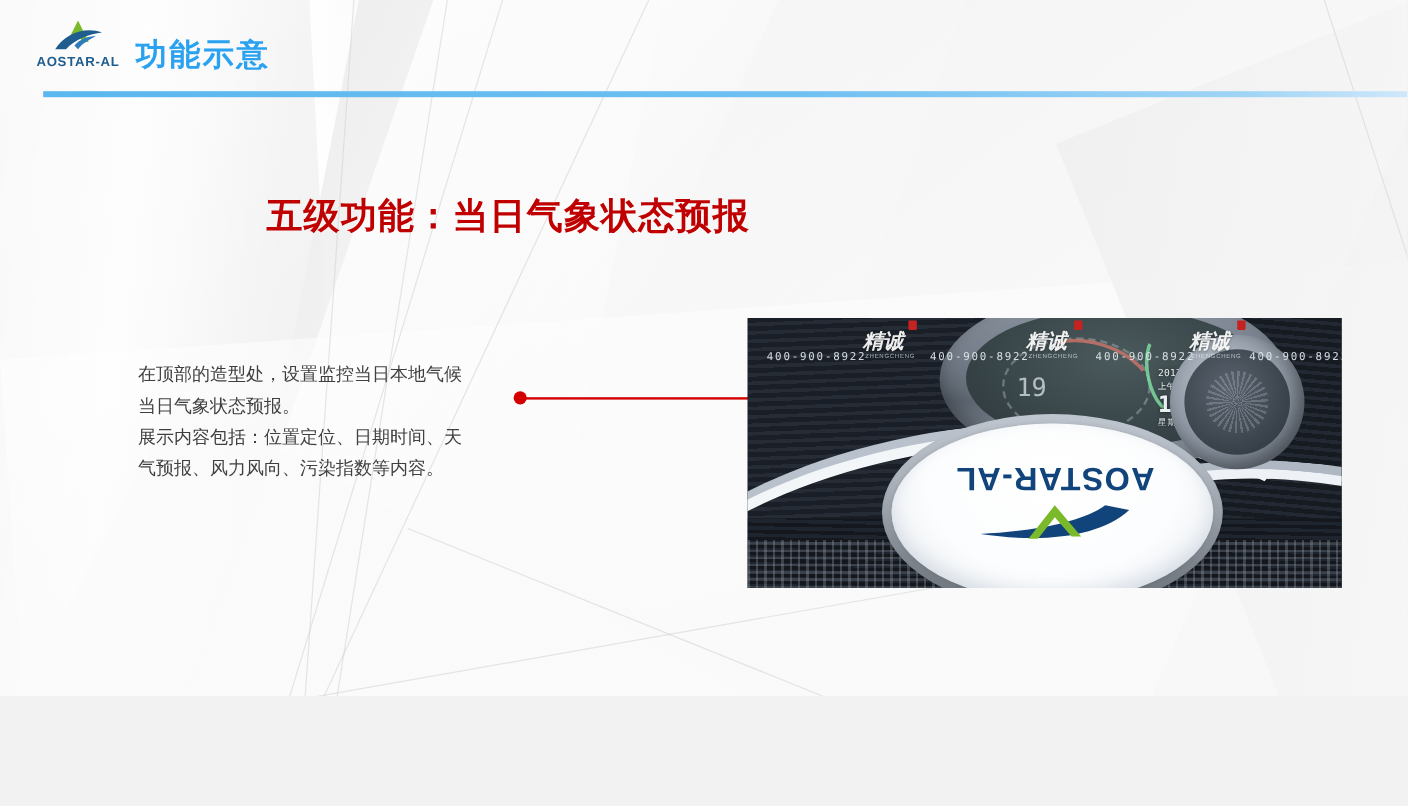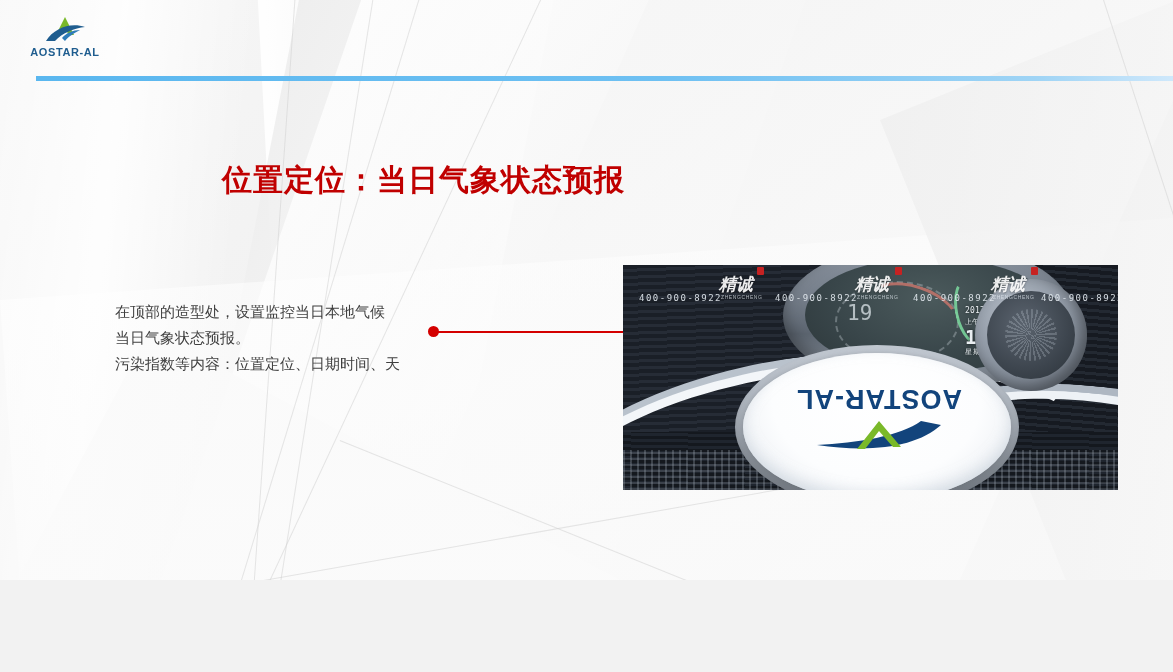--- a/index.html
+++ b/index.html
@@ -277,21 +277,21 @@
   }
   .dial {
     position: absolute;
     left: 30px; top: 22px;
     width: 120px; height: 78px;
     border-radius: 50%;
     border: 2px dashed rgba(200,210,215,.35);
   }
   .dial-temp {
     position: absolute;
-    left: 42px; top: 42px;
+    left: 42px; top: 52px;
     font-size: 21px;
     color: rgba(222,230,234,.75);
     font-family: "DejaVu Sans Mono", monospace;
   }
   .dial-arc {
     position: absolute;
     left: 58px; top: 26px;
     width: 92px; height: 50px;
     border-radius: 50%;
     border: 3px solid transparent;
@@ -442,29 +442,31 @@
 
     <div class="logo-wrap">
       <svg class="logo-mark" viewBox="0 0 48 30">
         <path d="M24 1 L33 19 L27.5 19 L24 11 L20.5 19 L15 19 Z" fill="#7ab929"></path>
         <path d="M5 25 C13 12, 30 6, 44 11 C34 12, 21 17, 14 25 Z" fill="#1f5d8f"></path>
         <path d="M21 22 C25 17, 32 14, 39 14 C33 17, 27 21, 24 25 Z" fill="#2f7cb8"></path>
       </svg>
       <div class="logo-text">AOSTAR-AL</div>
     </div>
 
+    <div class="header-title">功能示意</div>
     <div class="header-rule"></div>
   </div>
 
-  <div class="main-heading">位置定位：当日气象状态预报</div>
+  <div class="main-heading">五级功能：当日气象状态预报</div>
 
   <div class="body-text">
     <p>在顶部的造型处，设置监控当日本地气候</p>
     <p>当日气象状态预报。</p>
-    <p>污染指数等内容：位置定位、日期时间、天</p>
+    <p>展示内容包括：位置定位、日期时间、天</p>
+    <p>气预报、风力风向、污染指数等内容。</p>
   </div>
 
   <div class="connector-dot-left"></div>
   <div class="connector-line"></div>
   <div class="connector-dot-right"></div>
 
   <div class="photo">
 
     <div class="ph-ceiling"></div>
     <div class="ph-ceiling-r"></div>

